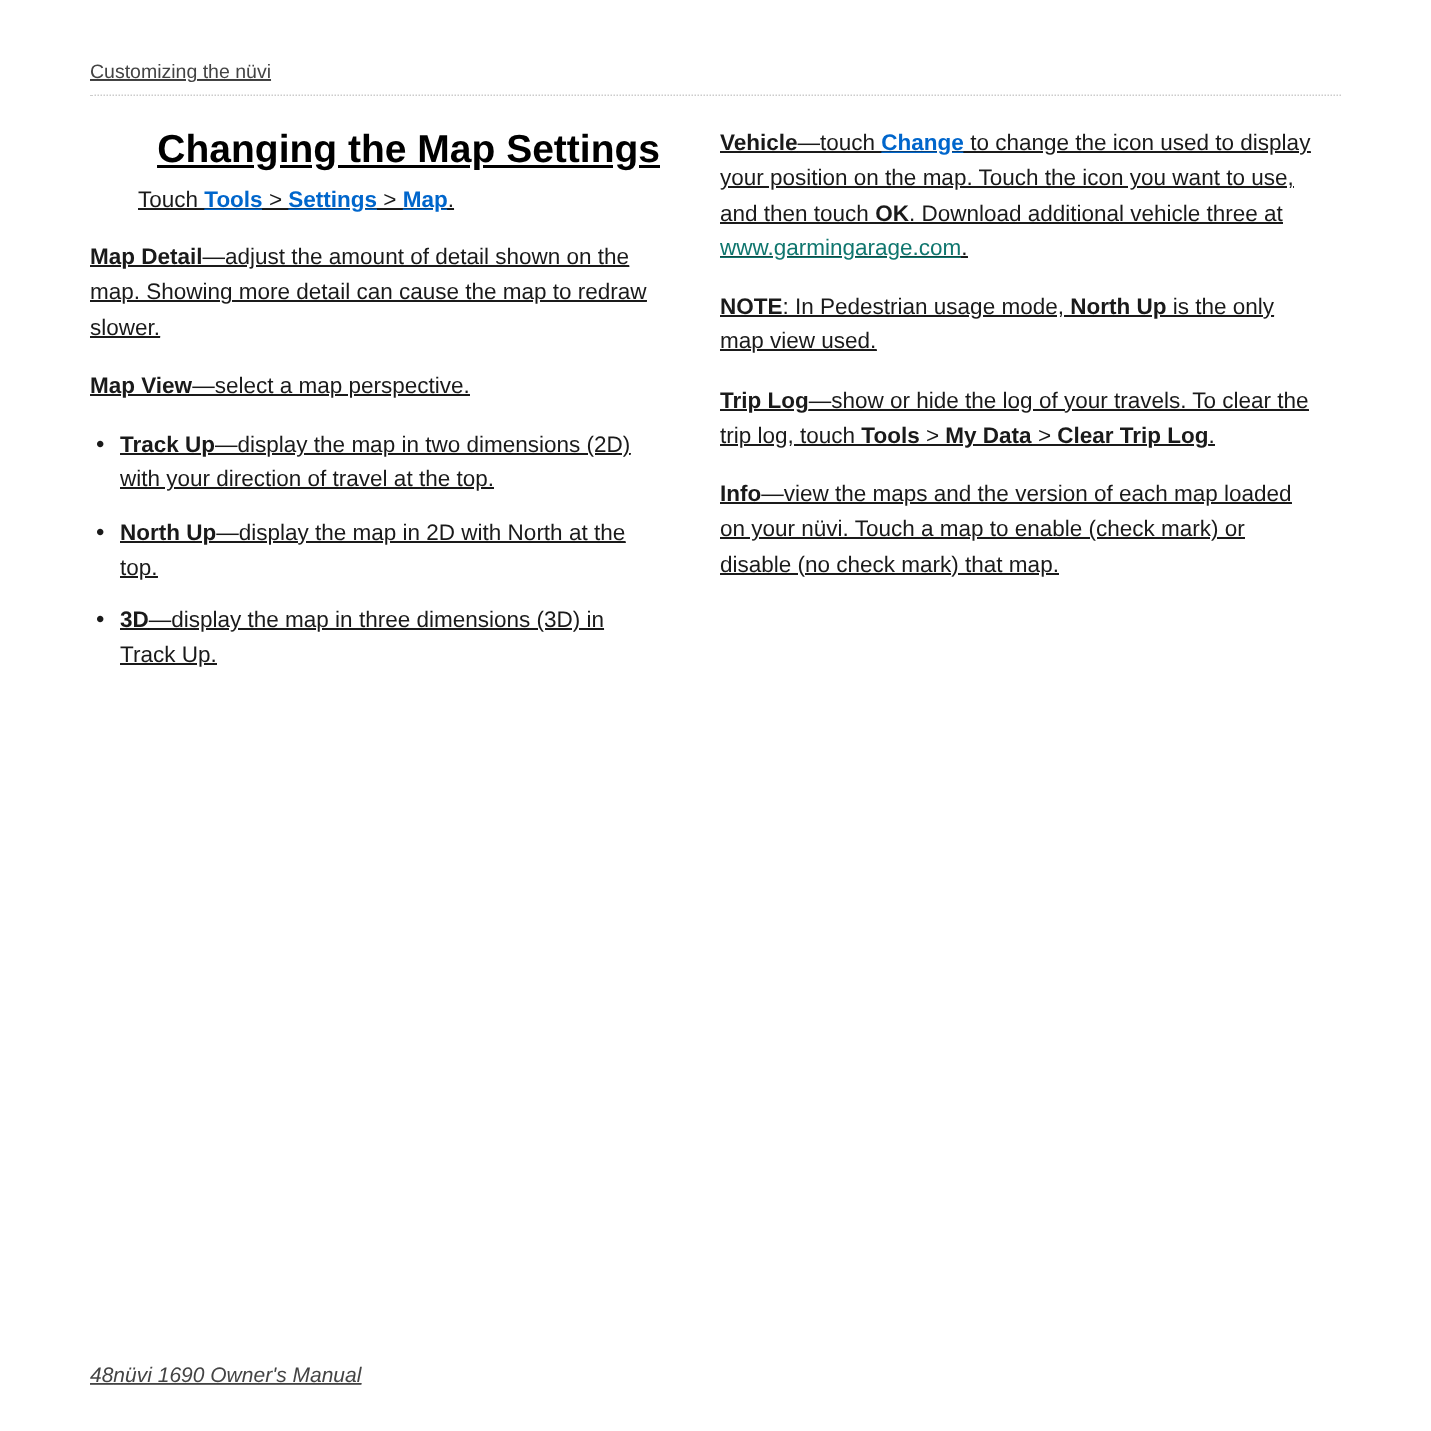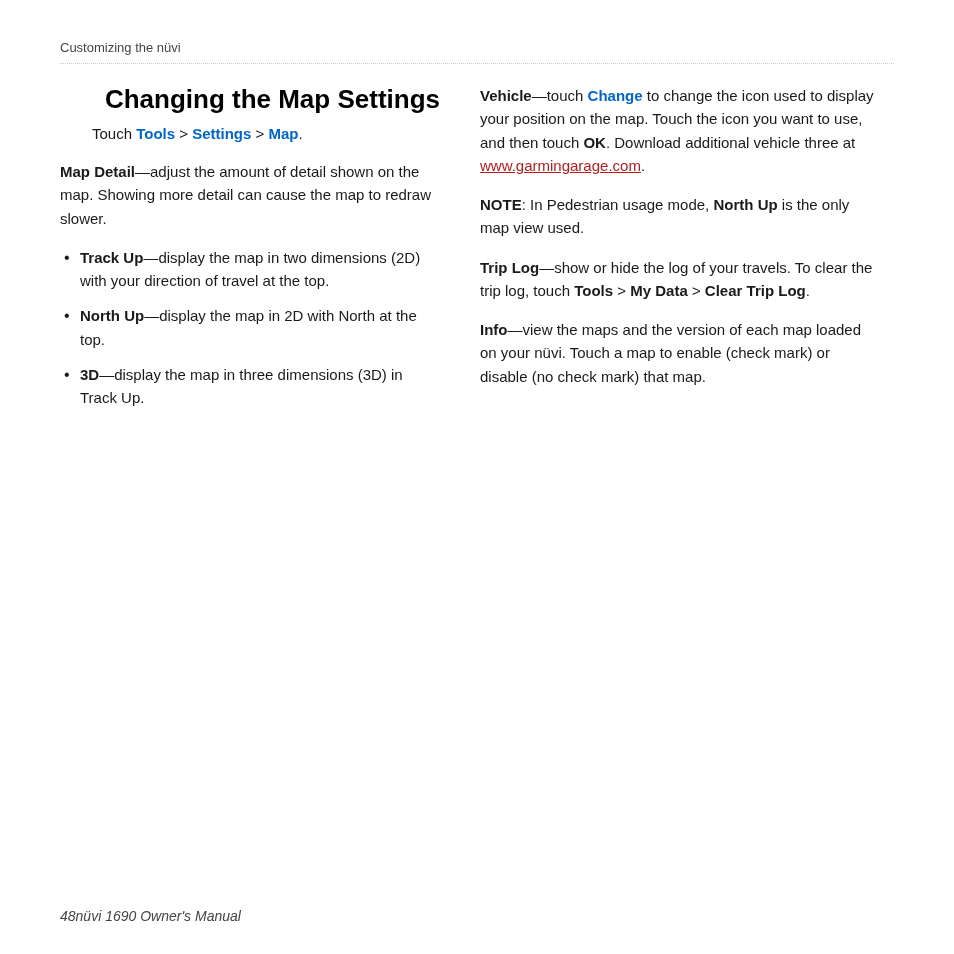--- a/index.html
+++ b/index.html
@@ -1,18 +1,19 @@
 <!DOCTYPE html>
 <html><head>
   <meta charset="utf-8">
   <style>
     * {
       margin: 0;
       padding: 0;
       box-sizing: border-box;
+      text-decoration: underline;
     }
 
     body {
       width: 954px;
       height: 954px;
       background: #ffffff;
       font-family: Arial, Helvetica, sans-serif;
       font-size: 15px;
       color: #1a1a1a;
       overflow: hidden;
@@ -98,21 +99,21 @@
 
     .bullet-list li::before {
       content: "•";
       position: absolute;
       left: 4px;
       top: 0;
       font-size: 16px;
     }
 
     .link-text {
-      color: #b91c1c;
+      color: #0f766e;
       text-decoration: underline;
     }
 
     .footer-area {
       position: absolute;
       bottom: 30px;
       left: 60px;
       right: 60px;
       display: flex;
       justify-content: flex-start;
@@ -145,20 +146,23 @@
       <h1 class="section-title">Changing the Map Settings</h1>
 
       <div class="subtitle-line">
         Touch <span class="blue-bold">Tools</span> &gt; <span class="blue-bold">Settings</span> &gt; <span class="blue-bold">Map</span>.
       </div>
 
       <p class="paragraph">
         <span class="bold-text">Map Detail</span><span>—adjust the amount of detail shown on the map. Showing more detail can cause the map to redraw slower.</span>
       </p>
 
+      <p class="paragraph">
+        <span class="bold-text">Map View</span><span>—select a map perspective.</span>
+      </p>
 
       <ul class="bullet-list">
         <li>
           <span class="bold-text">Track Up</span><span>—display the map in two dimensions (2D) with your direction of travel at the top.</span>
         </li>
         <li>
           <span class="bold-text">North Up</span><span>—display the map in 2D with North at the top.</span>
         </li>
         <li>
           <span class="bold-text">3D</span><span>—display the map in three dimensions (3D) in Track Up.</span>

